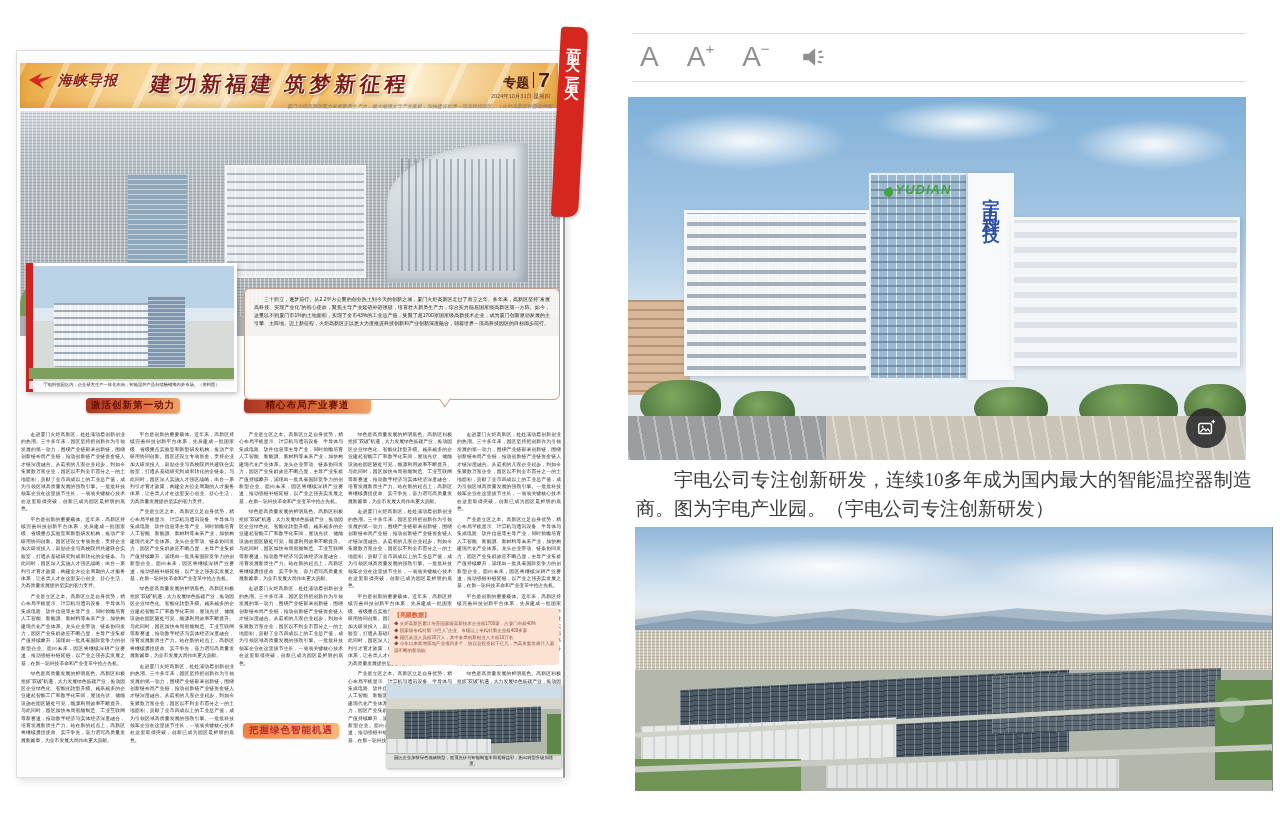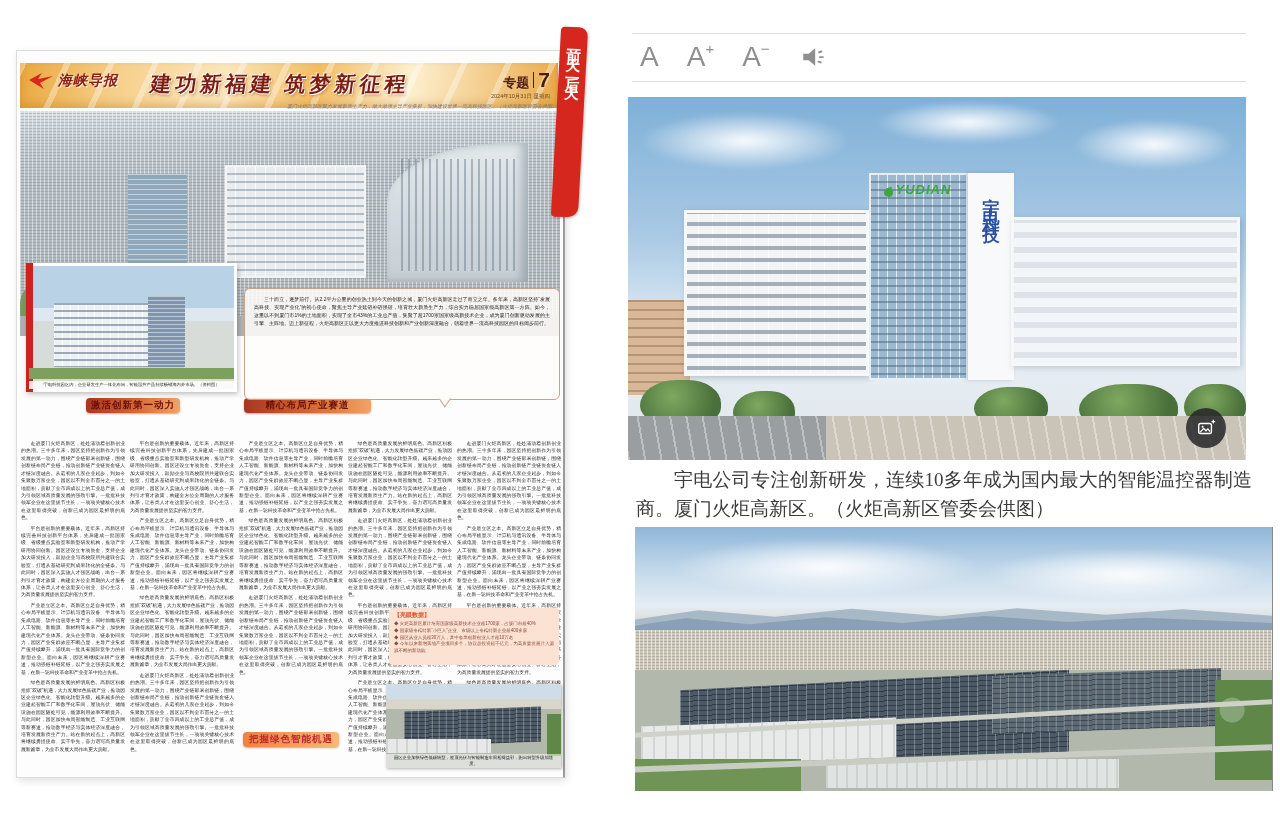--- a/index.html
+++ b/index.html
@@ -81,21 +81,21 @@
   
   .pill{height:15px;border-radius:4px;display:flex;align-items:center;justify-content:center;
      font-size:9.5px;font-weight:bold;letter-spacing:1px;color:#6b1008;
      background:linear-gradient(90deg,#a93522 0%,#d96a35 55%,#f0a468 100%);
      box-shadow:0 1px 2px rgba(120,40,10,.4);}
   .pill1{position:absolute;left:69px;top:347px;width:94px;}
   .pill2{position:absolute;left:227px;top:347px;width:127px;text-align:center;}
   .pill3{width:96px;margin:3px auto;flex:none;color:#c1272d;
      background:linear-gradient(90deg,#ef8043,#f6b979);}
   
-  .col{position:absolute;top:389px;width:104px;height:350px;overflow:hidden;gap:40px;}
+  .col{position:absolute;top:380px;width:104px;height:350px;overflow:hidden;gap:40px;}
   .col p{margin:0 0 3px 0;font-size:4.8px;line-height:1.55;color:#2a2a2a;text-align:justify;text-indent:2em;}
   .c1{left:4px;}.c2{left:113px;}.c3{left:222px;display:flex;flex-direction:column;}
   .c4{left:331px;}.c5{left:440px;}
   .c3 .blk1{height:262px;overflow:hidden;}
   .c3 .blk2{flex:1;overflow:hidden;}
   
   .np-databox{position:absolute;left:372px;top:557px;width:170px;height:57px;z-index:2;
      background:#fbe2d3;border-radius:4px;padding:3px 5px;box-sizing:border-box;overflow:hidden;}
   .db-title{font-size:6px;font-weight:bold;color:#d9542e;margin-bottom:1px;}
   .np-databox div.it{font-size:4.5px;line-height:1.5;color:#8a4a3a;text-align:justify;}
@@ -369,21 +369,21 @@
       <button class="img-tool">
         <svg width="20" height="20" viewBox="0 0 22 22">
           <rect x="3" y="6" width="14" height="11" rx="2" fill="none" stroke="#fff" stroke-width="1.5"></rect>
           <circle cx="7.2" cy="9.5" r="1.1" fill="#fff"></circle>
           <path d="M4.5 15.5 L8.5 11.5 L11 14 L13 12 L15.5 14.8" fill="none" stroke="#fff" stroke-width="1.4"></path>
           <path d="M19 2 v4 M17 4 h4" stroke="#fff" stroke-width="1.3"></path>
         </svg>
       </button>
     </div>
 
-    <p class="caption">宇电公司专注创新研发，连续10多年成为国内最大的智能温控器制造商。厦门火炬高新区。（火炬高新区管委会供图）</p>
+    <p class="caption">宇电公司专注创新研发，连续10多年成为国内最大的智能温控器制造商。图为宇电产业园。（宇电公司专注创新研发）</p>
 
     <div class="photo2">
       <div class="cloud p2-cloud1"></div>
       <div class="cloud p2-cloud2"></div>
       <div class="p2-ridge2"></div>
       <div class="p2-ridge"></div>
       <div class="p2-city"></div>
       <div class="p2-field"></div>
       <div class="p2-solar1"></div>
       <div class="p2-solar2"></div>

